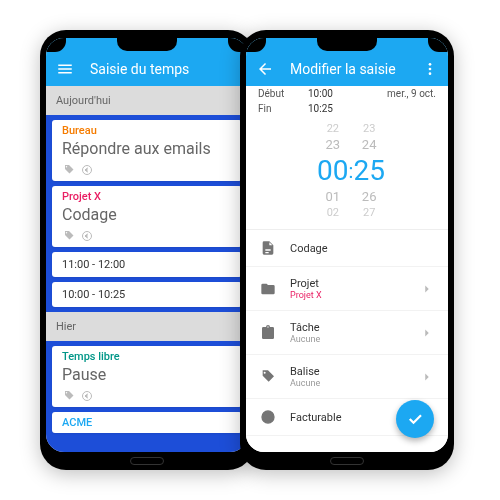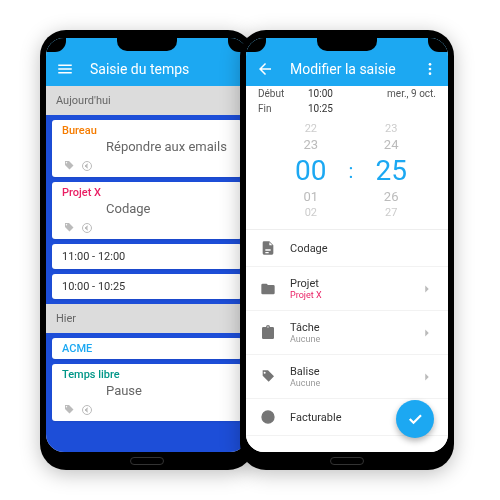--- a/index.html
+++ b/index.html
@@ -12,34 +12,34 @@
   .ear { position: absolute; top: 0; width: 20px; height: 14px; background: #000; z-index: 10; }
   .ear.l { left: 0; border-radius: 18px 0 14px 0; }
   .ear.r { right: 0; border-radius: 0 18px 0 14px; }
   .appbar { background: #1ca8f2; color: #fff; height: 48px; display: flex; align-items: center; padding: 14px 10px 0 10px; gap: 16px; }
   .appbar .title { font-size: 14px; font-weight: 400; flex: 1; white-space: nowrap; overflow: hidden; }
   .appbar svg { flex-shrink: 0; }
   .content { height: calc(100% - 48px); overflow: hidden; background: #1d4ed8; }
   .section-header { background: #dcdcdc; color: #666; font-size: 11px; padding: 8px 10px; }
   .card { background: #fff; margin: 5px 6px; border-radius: 3px; padding: 4px 10px; box-shadow: 0 1px 2px rgba(0,0,0,0.08); }
   .card .proj { font-size: 11px; font-weight: 500; }
-  .card .task { font-size: 13px; color: #666; margin-top: 2px; margin-left: 44px; }
+  .card .task { font-size: 16px; color: #666; margin-top: 2px; }
   .card .icons { margin-top: 5px; display: flex; gap: 4px; }
   .mini-icon { width: 14px; height: 14px; display: inline-flex; align-items: center; justify-content: center; }
   .c-orange { color: #f57c00; }
   .c-pink { color: #e91e63; }
   .c-teal { color: #009688; }
   .c-blue { color: #1ca8f2; }
   .timechip { font-size: 11px; color: #333; padding: 2px 0; }
   .right .screen { background: #fff; }
   .rowline { display:flex; font-size: 10px; color:#333; padding: 2px 12px; }
   .rowline .lbl { width: 50px; color:#555; }
   .rowline .val { flex:1; }
   .rowline .date { color:#555; }
-  .wheel { display:flex; align-items:center; justify-content:center; gap: 22px; padding: 6px 0 10px 8px; border-bottom: 1px solid #eee; }
+  .wheel { display:flex; align-items:center; justify-content:center; padding: 6px 0 10px 8px; border-bottom: 1px solid #eee; }
   .wheel-col { display:flex; flex-direction:column; align-items:center; gap: 2px; }
   .wheel-col .faded { color:#bbb; font-size: 13px; }
   .wheel-col .faded.xs { font-size: 11px; color:#ccc; }
   .wheel-col .sel { color:#1ca8f2; font-size: 28px; font-weight: 400; }
   .wheel .colon { color:#1ca8f2; font-size: 20px; }
   .menurow { display:flex; align-items:center; padding: 10px 14px; gap: 14px; border-bottom: 1px solid #f2f2f2; }
   .menurow .mlabels { flex:1; }
   .menurow .mtitle { font-size: 11px; color:#333; }
   .menurow .msub { font-size: 9px; color:#999; }
   .menurow .msub.pink { color:#e91e63; }
@@ -107,40 +107,40 @@
       <div class="card">
           <div class="timechip">11:00 - 12:00</div>
         </div>
       <div class="card">
           <div class="timechip">10:00 - 10:25</div>
         </div>
 
       <div class="section-header">Hier</div>
 
       <div class="card">
-        <div class="proj c-blue">ACME</div>
-
-      </div>
-
-      <div class="card">
         <div class="proj c-teal">Temps libre</div>
         <div class="task">Pause</div>
         <div class="icons">
           <span class="mini-icon">
               <svg width="12" height="12" viewBox="0 0 24 24" fill="#bbb">
                 <path d="M21 11l-9-9H4v8l9 9 8-8zM7 7a1.5 1.5 0 110-3 1.5 1.5 0 010 3z"></path>
               </svg>
             </span>
           <span class="mini-icon">
               <svg width="12" height="12" viewBox="0 0 24 24" fill="none" stroke="#bbb" stroke-width="2">
                 <circle cx="12" cy="12" r="9"></circle>
                 <path d="M14 8a4 4 0 00-4 4 4 4 0 004 4M8 11h5M8 13h5"></path>
               </svg>
             </span>
         </div>
+      </div>
+
+      <div class="card">
+        <div class="proj c-blue">ACME</div>
+
       </div>
     </div>
   </div>
 </div>
 
 <div class="phone right">
   <div class="homebtn"></div>
   <div class="screen">
     <div class="notch"></div>
     <div class="ear l"></div>

